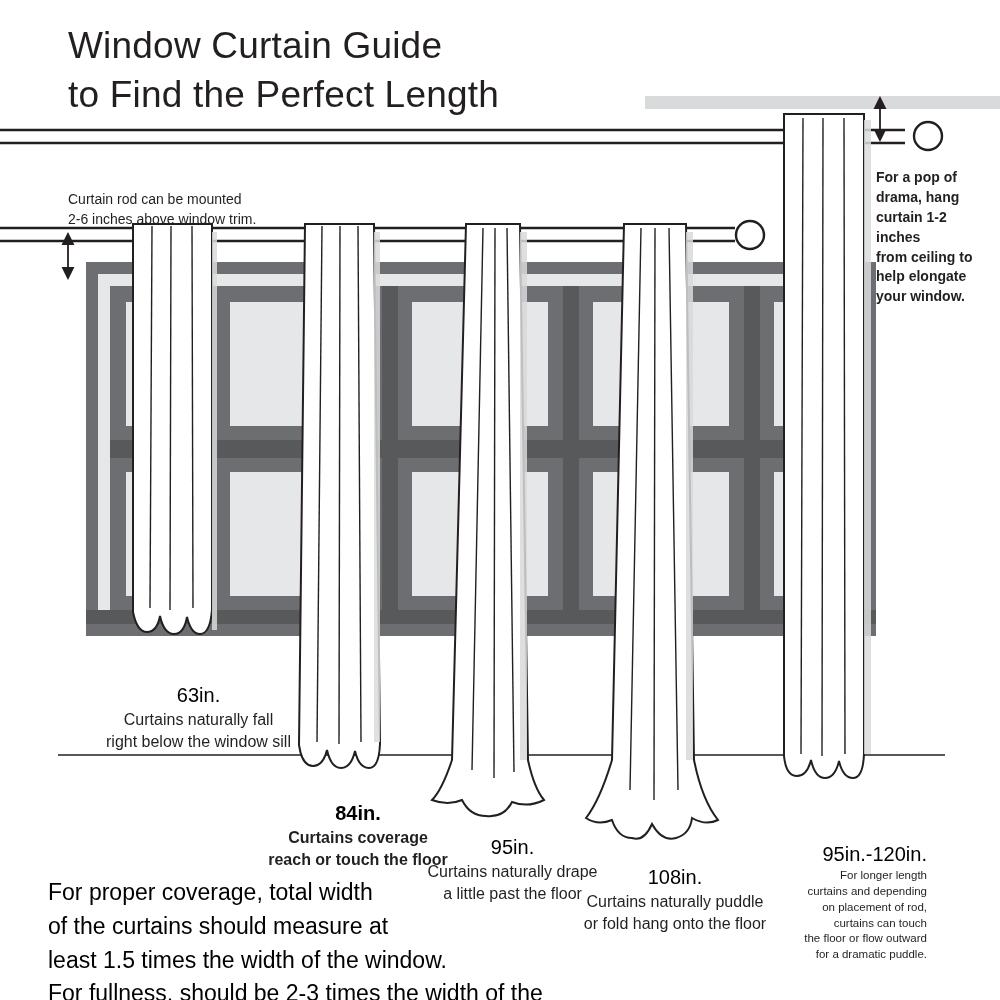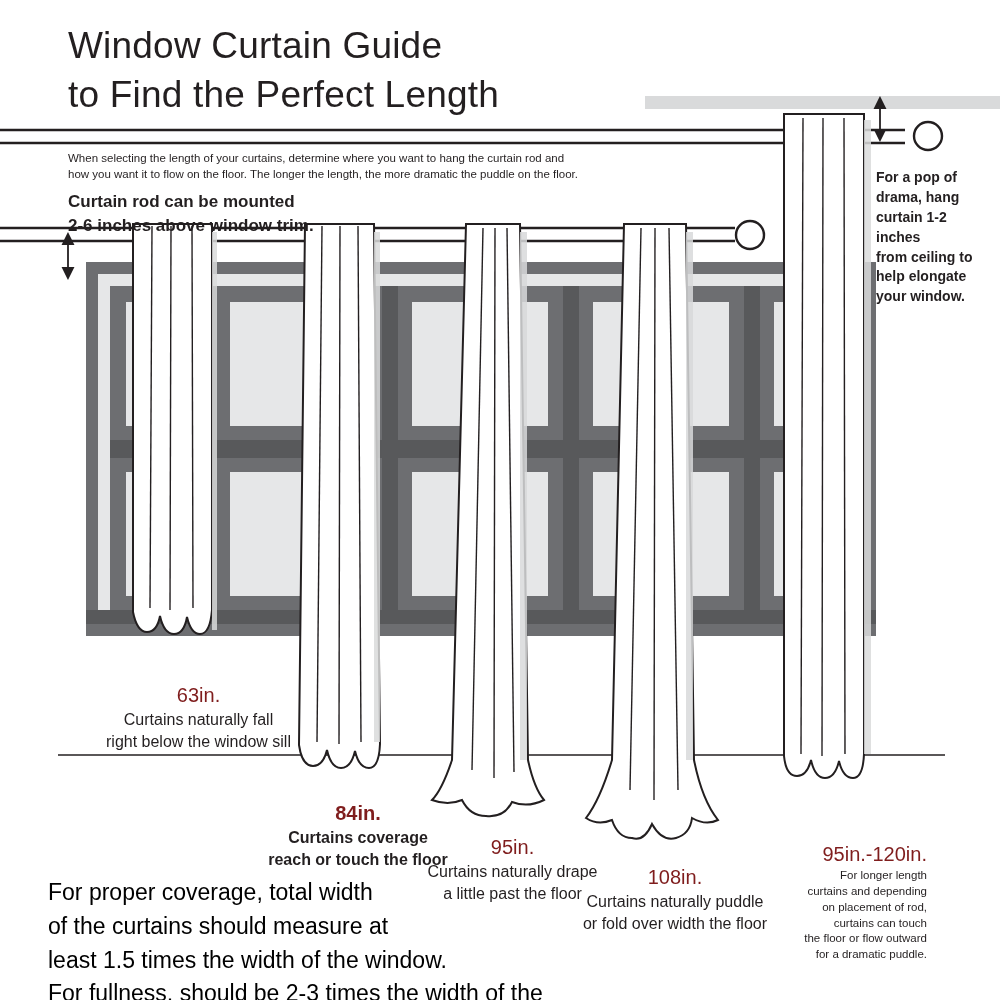--- a/index.html
+++ b/index.html
@@ -42,22 +42,22 @@
     line-height: 1.42;
     color: #231f20;
     white-space: pre-line;
   }
 
   
   #mount-note {
     left: 68px;
     top: 190px;
     width: 300px;
-    font-size: 17px;
-    font-weight: bold;
+    font-size: 14px;
+    font-weight: normal;
     line-height: 1.42;
     color: #231f20;
     white-space: pre-line;
   }
 
   
   #ceiling-note {
     left: 876px;
     top: 168px;
     width: 115px;
@@ -77,21 +77,21 @@
     line-height: 1.47;
     color: #000000;
     white-space: pre-line;
   }
 
   
   .callout { text-align: center; }
   .callout .len {
     font-size: 20px;
     line-height: 1.15;
-    color: #7f1d1d;
+    color: #000000;
     margin-bottom: 2px;
   }
   .callout .desc {
     font-size: 16px;
     line-height: 1.35;
     color: #231f20;
     white-space: pre-line;
   }
   #callout-63  { left: 96px;  top: 684px; width: 205px; }
   #callout-84  { left: 258px; top: 802px; width: 200px; font-weight: bold; }
@@ -209,22 +209,20 @@
       <rect x="212" y="232" width="5" height="398"></rect>
       <rect x="374" y="232" width="6" height="510"></rect>
       <rect x="520" y="232" width="7" height="528"></rect>
       <rect x="686" y="232" width="7" height="528"></rect>
       <rect x="864" y="120" width="7" height="634"></rect>
     </g>
   </svg>
 
   <div class="abs" id="title">Window Curtain Guide
 to Find the Perfect Length</div>
-  <div class="abs" id="intro">When selecting the length of your curtains, determine where you want to hang the curtain rod and
-how you want it to flow on the floor. The longer the length, the more dramatic the puddle on the floor.</div>
   <div class="abs" id="mount-note">Curtain rod can be mounted
 2-6 inches above window trim.</div>
   <div class="abs" id="ceiling-note">For a pop of
 drama, hang
 curtain 1-2 inches
 from ceiling to
 help elongate
 your window.</div>
   <div class="abs" id="coverage-note">For proper coverage, total width
 of the curtains should measure at
@@ -245,21 +243,21 @@
 
   <div class="abs callout" id="callout-95">
     <div class="len">95in.</div>
     <div class="desc">Curtains naturally drape
 a little past the floor</div>
   </div>
 
   <div class="abs callout" id="callout-108">
     <div class="len">108in.</div>
     <div class="desc">Curtains naturally puddle
-or fold over width the floor</div>
+or fold hang onto the floor</div>
   </div>
 
   <div class="abs callout" id="callout-range">
     <div class="len">95in.-120in.</div>
     <div class="desc">For longer length
 curtains and depending
 on placement of rod,
 curtains can touch
 the floor or flow outward
 for a dramatic puddle.</div>

